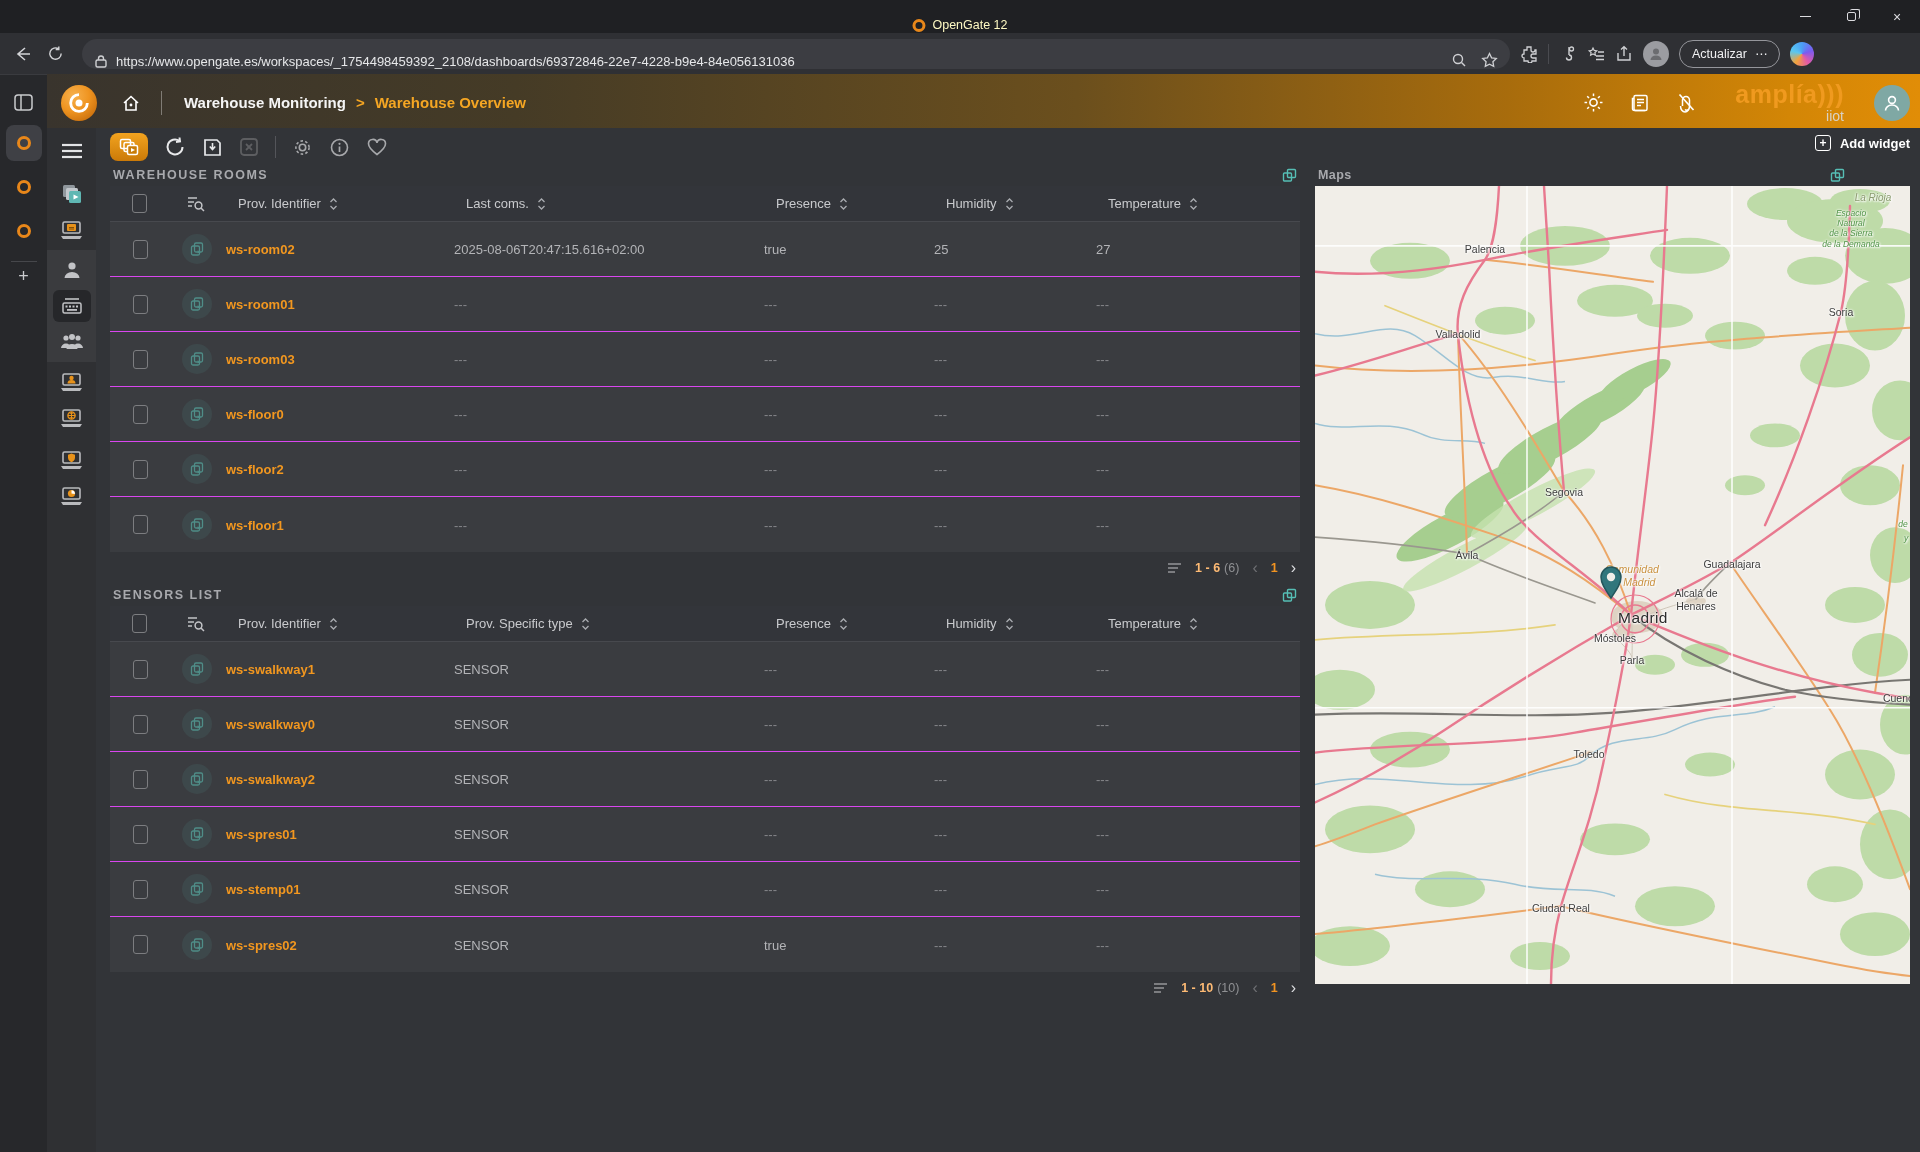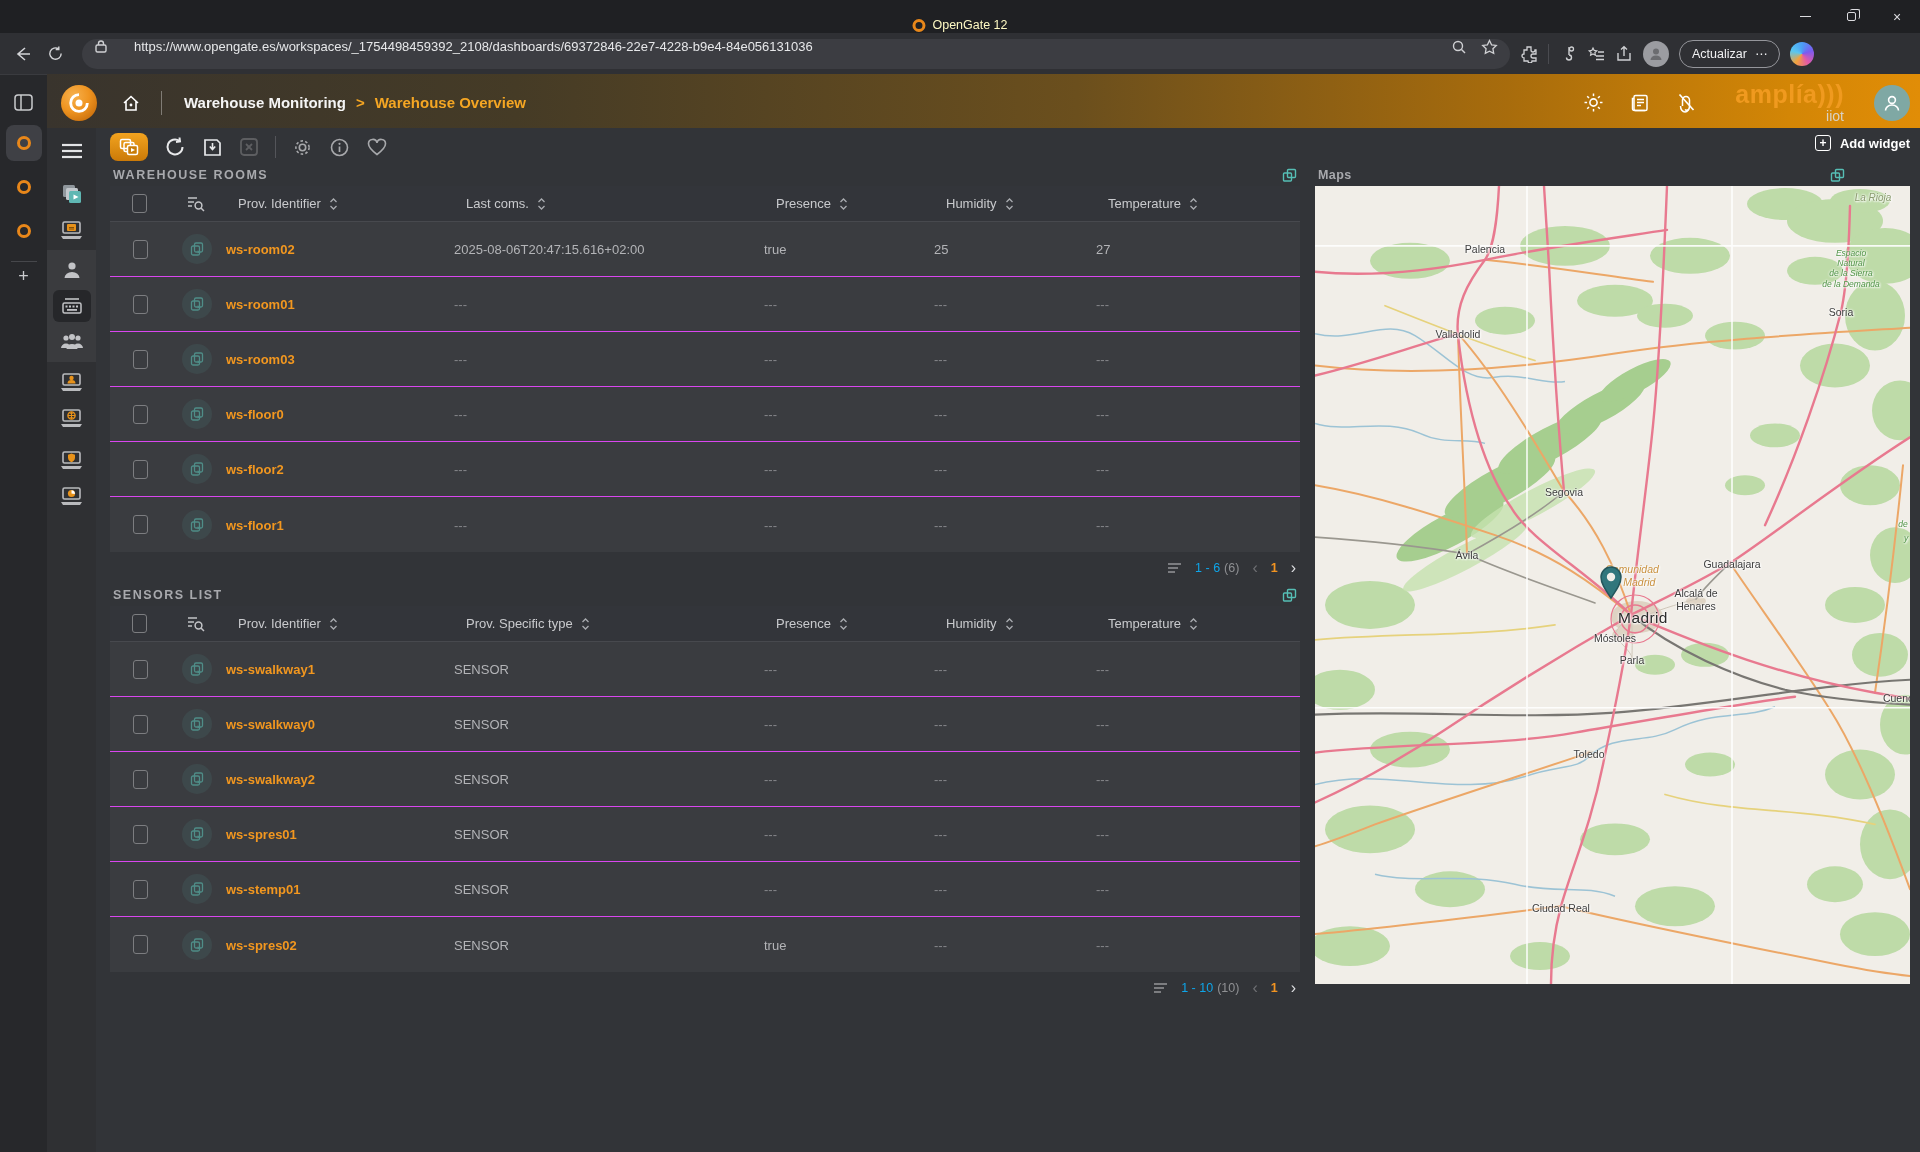--- a/index.html
+++ b/index.html
@@ -15,21 +15,21 @@
   .win-controls { position:absolute; right:0; top:0; display:flex; height:33px; }
   .win-btn { width:46px; height:33px; display:flex; align-items:center; justify-content:center; color:#dcdce0; font-size:14px; }
   .min-glyph { width:11px; height:1px; background:#dcdce0; display:inline-block; }
   .max-glyph { width:9px; height:9px; border:1px solid #dcdce0; border-radius:2px; position:relative; display:inline-block; }
   .max-glyph::before { content:""; position:absolute; left:2px; top:-4px; width:9px; height:9px;
     border-top:1px solid #dcdce0; border-right:1px solid #dcdce0; border-radius:2px; }
 
   .urlbar { height:41px; background:#2f3034; display:flex; align-items:center; padding:0 12px; gap:10px; }
   .nav-ic { width:22px; height:22px; display:flex; align-items:center; justify-content:center; }
   .addr-pill { width:1428px; height:30px; background:#3c3d42; border-radius:16px; display:flex;
-    align-items:flex-start; padding:0 12px; gap:26px; margin-left:6px; }
+    align-items:flex-end; padding:0 12px; gap:8px; margin-left:6px; }
   .url-text { color:#e6e7e9; font-size:13px; white-space:nowrap; overflow:hidden; flex:1; }
   .pill-right { display:flex; gap:14px; align-items:center; }
   .ub-divider { width:1px; height:20px; background:#4a4b50; }
   .avatar-sm { width:26px; height:26px; border-radius:50%; background:#9b9ca1; display:flex; align-items:center; justify-content:center; }
   .actualizar { height:28px; padding:0 12px; border:1px solid #95969b; border-radius:14px; background:none;
     color:#f0f0f2; font-size:12.5px; display:flex; align-items:center; gap:8px; font-family:inherit; }
   .copilot { width:24px; height:24px; border-radius:50%;
     background:conic-gradient(#4b9ef5,#7b5bf0,#e259a8,#f2a33c,#59c7f0,#4b9ef5); }
 
   .shell { display:flex; height:1078px; }
@@ -95,21 +95,21 @@
   .checkbox { width:15px; height:19px; border:1.5px solid #7c7d80; border-radius:3px; background:transparent; display:inline-block; }
   .c-icon { display:flex; justify-content:center; }
   .entity-icon { width:30px; height:30px; border-radius:50%; background:rgba(86,150,144,.14);
     display:flex; align-items:center; justify-content:center; }
   .ident { color:#f2971f; font-size:13px; font-weight:700; cursor:pointer; }
   .val { color:#b3b4b7; font-size:13px; }
   .val.dash { color:#85868a; }
 
   .pagination { height:32px; display:flex; align-items:center; justify-content:flex-end; gap:13px; padding-right:4px;
     font-size:12.5px; }
-  .pg-range { color:#0ea5e9; font-weight:400; }
+  .pg-range { color:#fdba74; font-weight:700; }
   .pg-total { color:#8f9093; margin-left:-9px; }
   .pg-prev { color:#6f7074; font-size:16px; background:none; border:none; }
   .pg-page { color:#f29421; font-weight:700; }
   .pg-next { color:#dcdde0; font-size:16px; background:none; border:none; }
 
   
   .map-col { position:absolute; left:1219px; top:36px; width:533px; }
   .map-box { position:relative; width:595px; height:798px; overflow:hidden; background:#f1eee8; }
   .map-svg { width:100%; height:100%; }
   .map-labels { position:absolute; inset:0; }
@@ -957,21 +957,21 @@
 
               <g stroke="#ffffff" stroke-width="1.6" opacity="0.9">
                 <path d="M212,0 V800"></path>
                   <path d="M417,0 V800"></path>
                   <path d="M0,60 H595"></path>
                   <path d="M0,523 H595"></path>
               </g>
             </svg>
             <div class="map-labels">
                 <div class="map-label city" style="left: 170px; top: 63px;">Palencia</div>
-                <div class="map-label nature" style="left: 536px; top: 42px; margin-top: 40px;">
+                <div class="map-label nature" style="left: 536px; top: 42px;">
                   <div>Espacio</div>
                   <div>Natural</div>
                   <div>de la Sierra</div>
                   <div>de la Demanda</div>
                 </div>
                 <div class="map-label region-green" style="left: 558px; top: 12px;">La Rioja</div>
                 <div class="map-label city" style="left: 526px; top: 126px;">Soria</div>
                 <div class="map-label city" style="left: 143px; top: 148px;">Valladolid</div>
                 <div class="map-label city" style="left: 249px; top: 306px;">Segovia</div>
                 <div class="map-label city" style="left: 152px; top: 369px;">Ávila</div>

